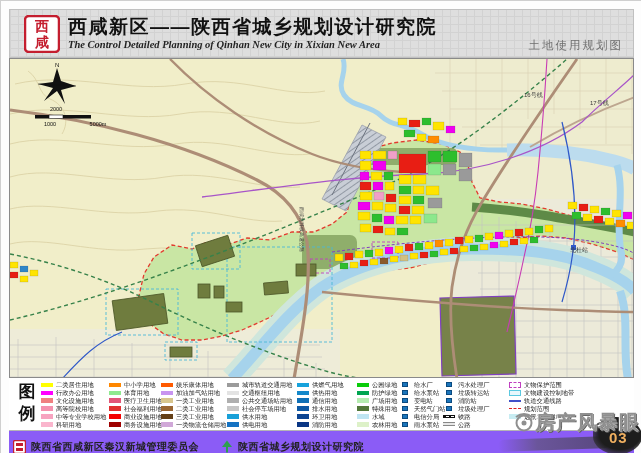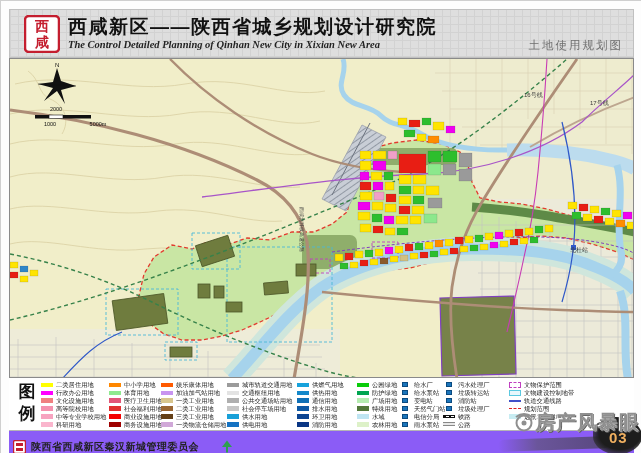--- a/index.html
+++ b/index.html
@@ -569,20 +569,21 @@
     <svg class="f-logo" viewBox="0 0 13 14">
       <rect x="0.5" y="0.5" width="12" height="13" rx="1.5" fill="#fff" stroke="#c41e2f" stroke-width="1.4"></rect>
       <rect x="3" y="3" width="7" height="3" fill="#c41e2f"></rect>
       <rect x="3" y="8" width="7" height="3" fill="#c41e2f"></rect>
     </svg>
     <span class="f-org">陕西省西咸新区秦汉新城管理委员会</span>
     <svg class="f-logo2" viewBox="0 0 12 13">
       <polygon points="6,0.5 11,7 1,7" fill="#2e9e4f"></polygon>
       <rect x="5" y="7" width="2" height="5.5" fill="#2e9e4f"></rect>
     </svg>
+    <span class="f-org">陕西省城乡规划设计研究院</span>
   </div>
 
   <div class="streak"></div>
   <div class="blob"></div>
   <div class="wm">
     <svg width="22" height="22" viewBox="0 0 22 22">
       <circle cx="11" cy="12" r="7.5" fill="none" stroke="#8f8f8f" stroke-width="2"></circle>
       <circle cx="11" cy="12" r="2.5" fill="#8f8f8f"></circle>
       <path d="M3,6 Q11,0 19,6" fill="none" stroke="#8f8f8f" stroke-width="2"></path>
     </svg>

